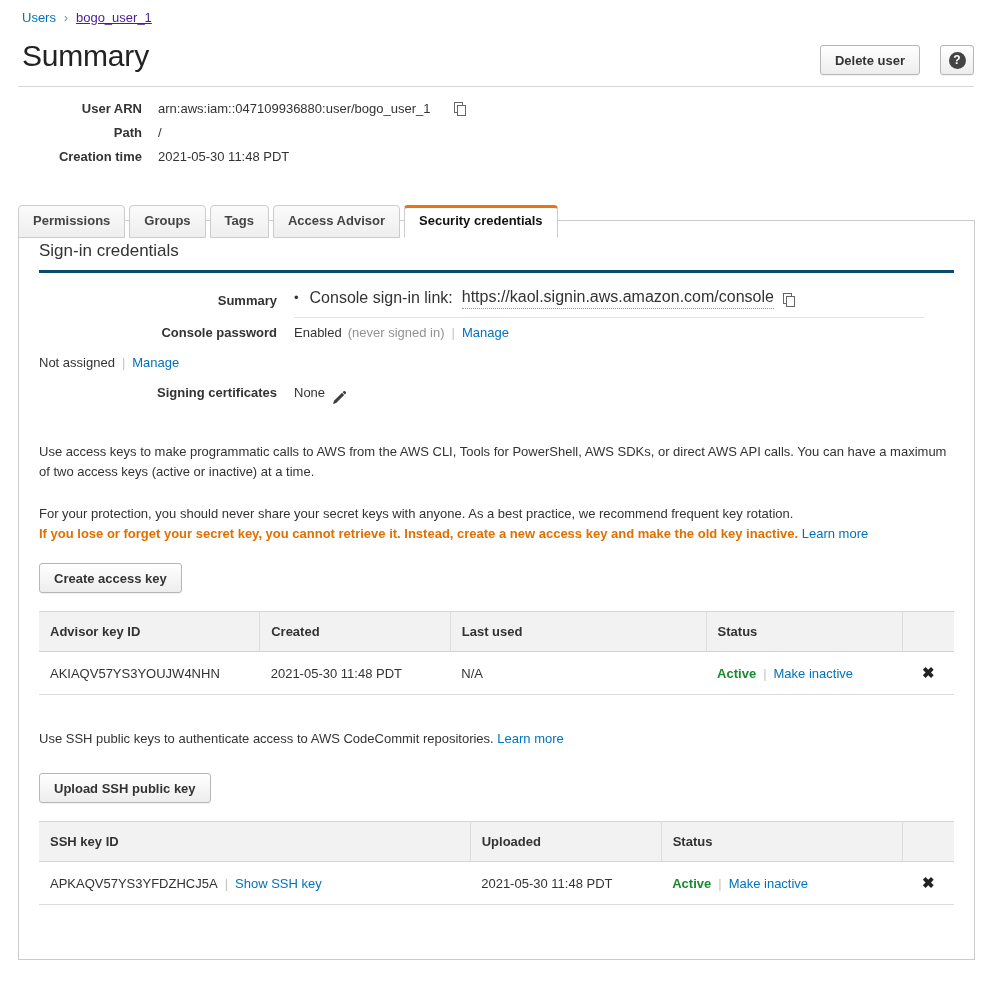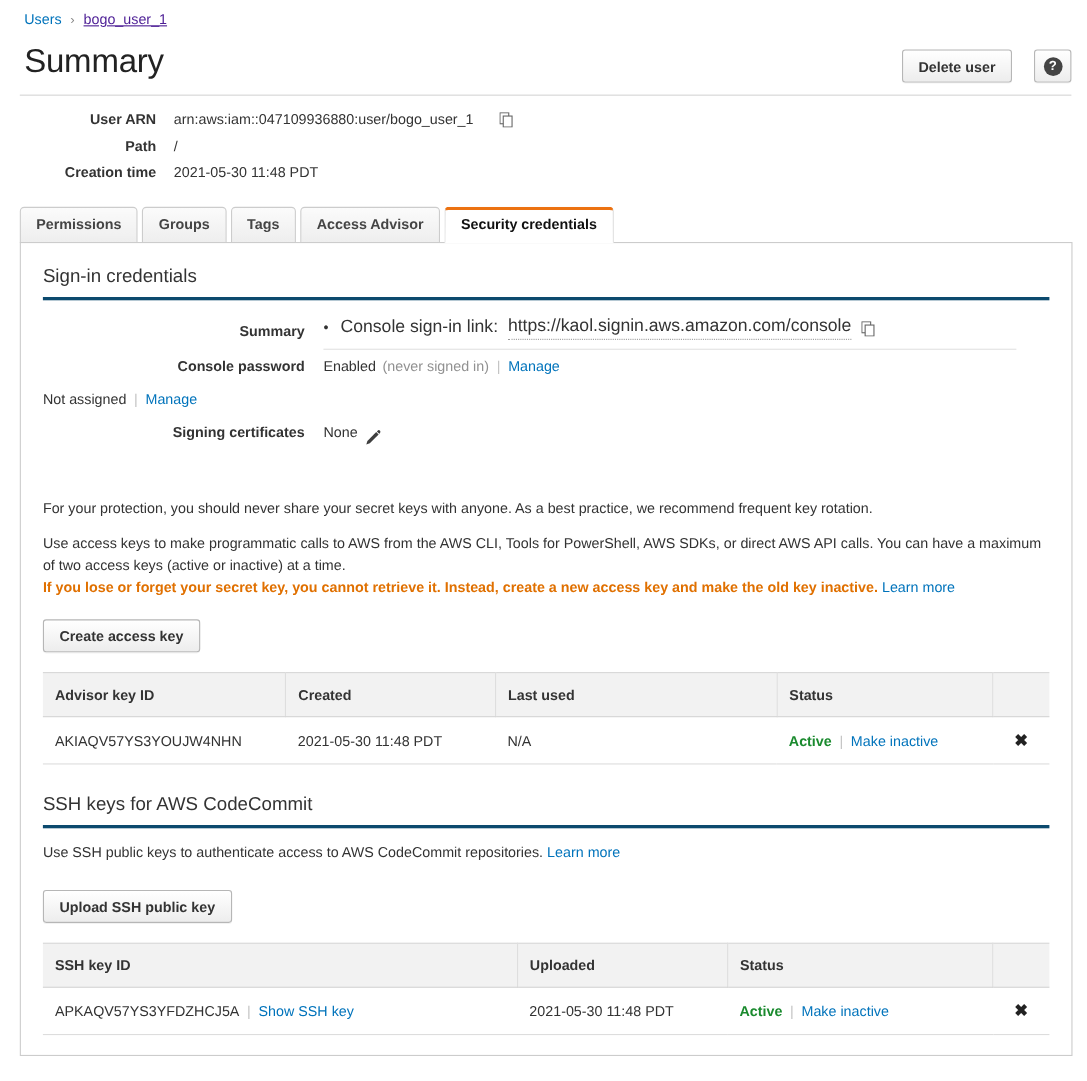--- a/index.html
+++ b/index.html
@@ -111,21 +111,21 @@
     color: #444;
     background: linear-gradient(to bottom, #fbfbfb 0%, #eeeeee 100%);
     border: 1px solid #cccccc;
     border-bottom: 1px solid #cccccc;
     border-radius: 4px 4px 0 0;
     padding: 8px 14px 9px 14px;
     margin-right: 4px;
     cursor: pointer;
     line-height: 14px;
     position: relative;
-    top: 1px;
+    top: 18px;
   }
   .tab.active {
     background: #ffffff;
     border-top: 3px solid #ec7211;
     border-bottom: 1px solid #ffffff;
     padding-top: 6px;
     color: #111;
     z-index: 3;
   }
 
@@ -350,22 +350,22 @@
             <path d="M1 13 L2 9.8 L10 1.8 L12.2 4 L4.2 12 Z" fill="#3f3f3f"></path>
             <path d="M10.6 1.2 L12.8 3.4 L13.5 2.7 A1.2 1.2 0 0 0 11.3 0.5 Z" fill="#3f3f3f"></path>
           </svg>
         </span>
       </div>
     </div>
 
   </div>
 
   <div class="block">
+    <p class="para">Use access keys to make programmatic calls to AWS from the AWS CLI, Tools for PowerShell, AWS SDKs, or direct AWS API calls. You can have a maximum of two access keys (active or inactive) at a time.</p>
     <p class="para" style="margin-top:22px">For your protection, you should never share your secret keys with anyone. As a best practice, we recommend frequent key rotation.</p>
-    <p class="para">Use access keys to make programmatic calls to AWS from the AWS CLI, Tools for PowerShell, AWS SDKs, or direct AWS API calls. You can have a maximum of two access keys (active or inactive) at a time.</p>
     <p class="warn">
       <span>If you lose or forget your secret key, you cannot retrieve it. Instead, create a new access key and make the old key inactive.</span>
       <a class="link" style="font-weight:normal">Learn more</a>
     </p>
     <div class="btn-row">
       <button class="awsbtn">Create access key</button>
     </div>
 
     <table class="awstable">
       <thead>
@@ -391,21 +391,20 @@
           </td>
           <td>
             <span class="del-x">✖</span>
           </td>
         </tr>
       </tbody>
     </table>
   </div>
 
   <div class="block">
-    <h2 class="section-title">SSH keys for AWS CodeCommit</h2>
     <p class="para">
       <span>Use SSH public keys to authenticate access to AWS CodeCommit repositories.</span>
       <a class="link">Learn more</a>
     </p>
     <div class="btn-row" style="padding-top:24px">
       <button class="awsbtn">Upload SSH public key</button>
     </div>
 
     <table class="awstable">
       <thead>

